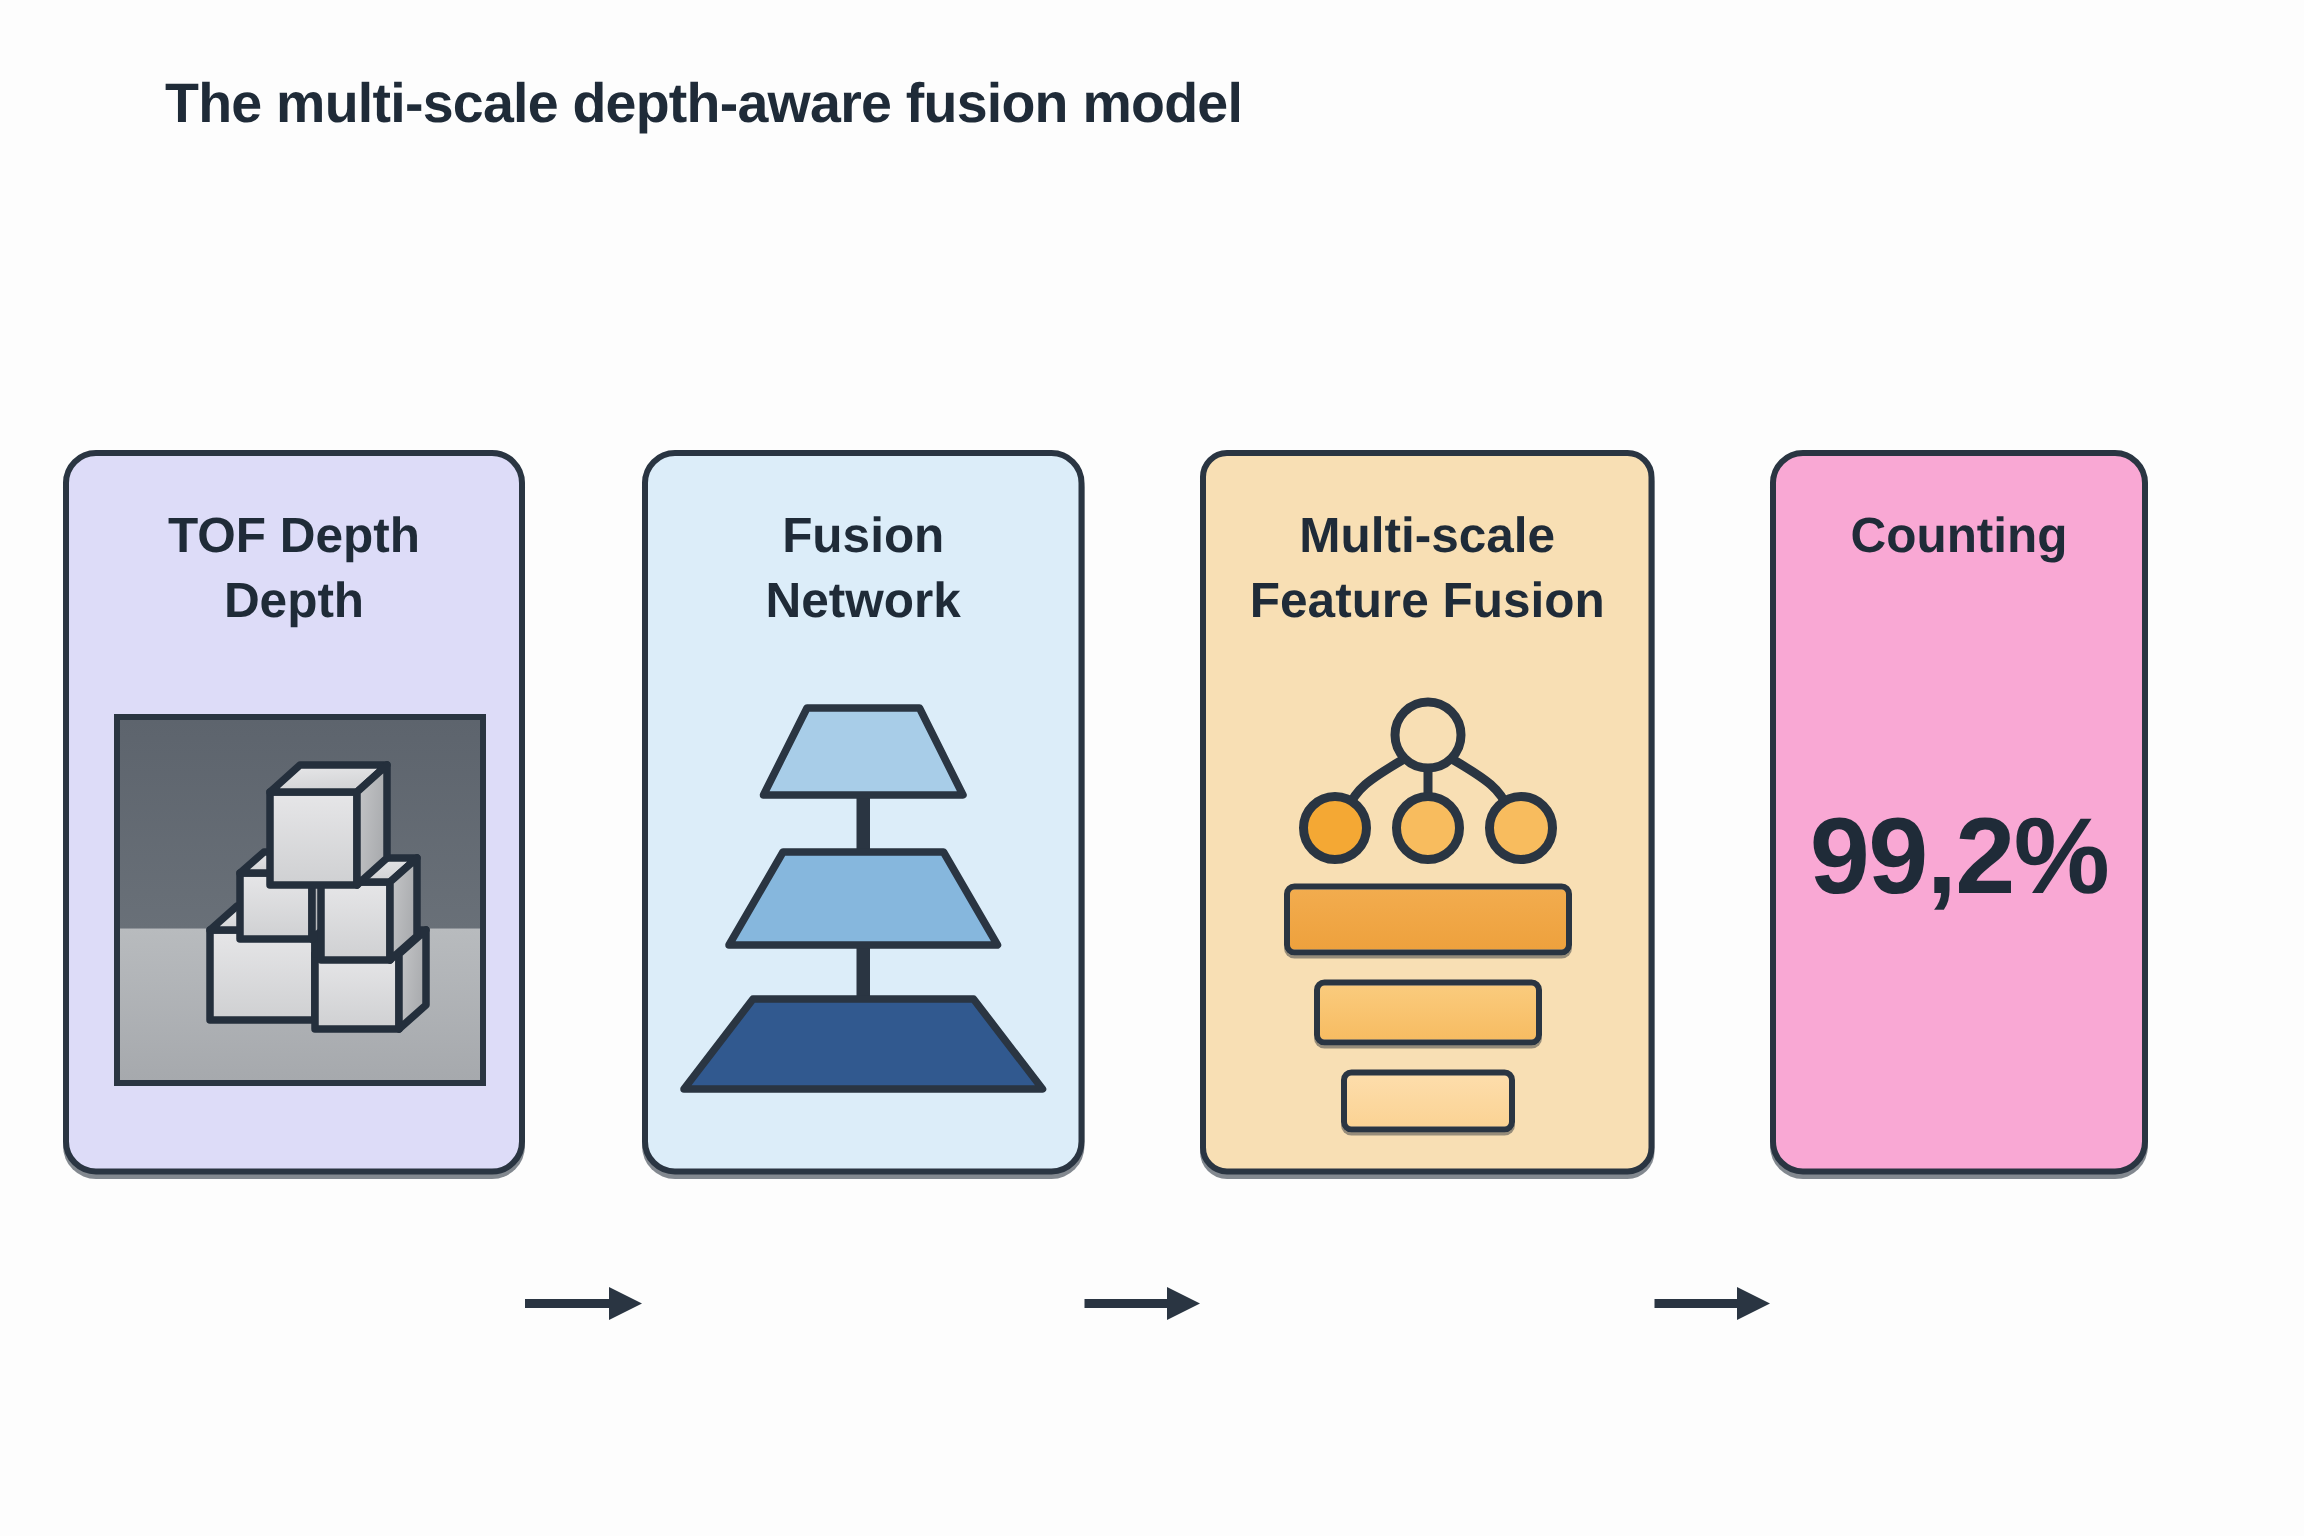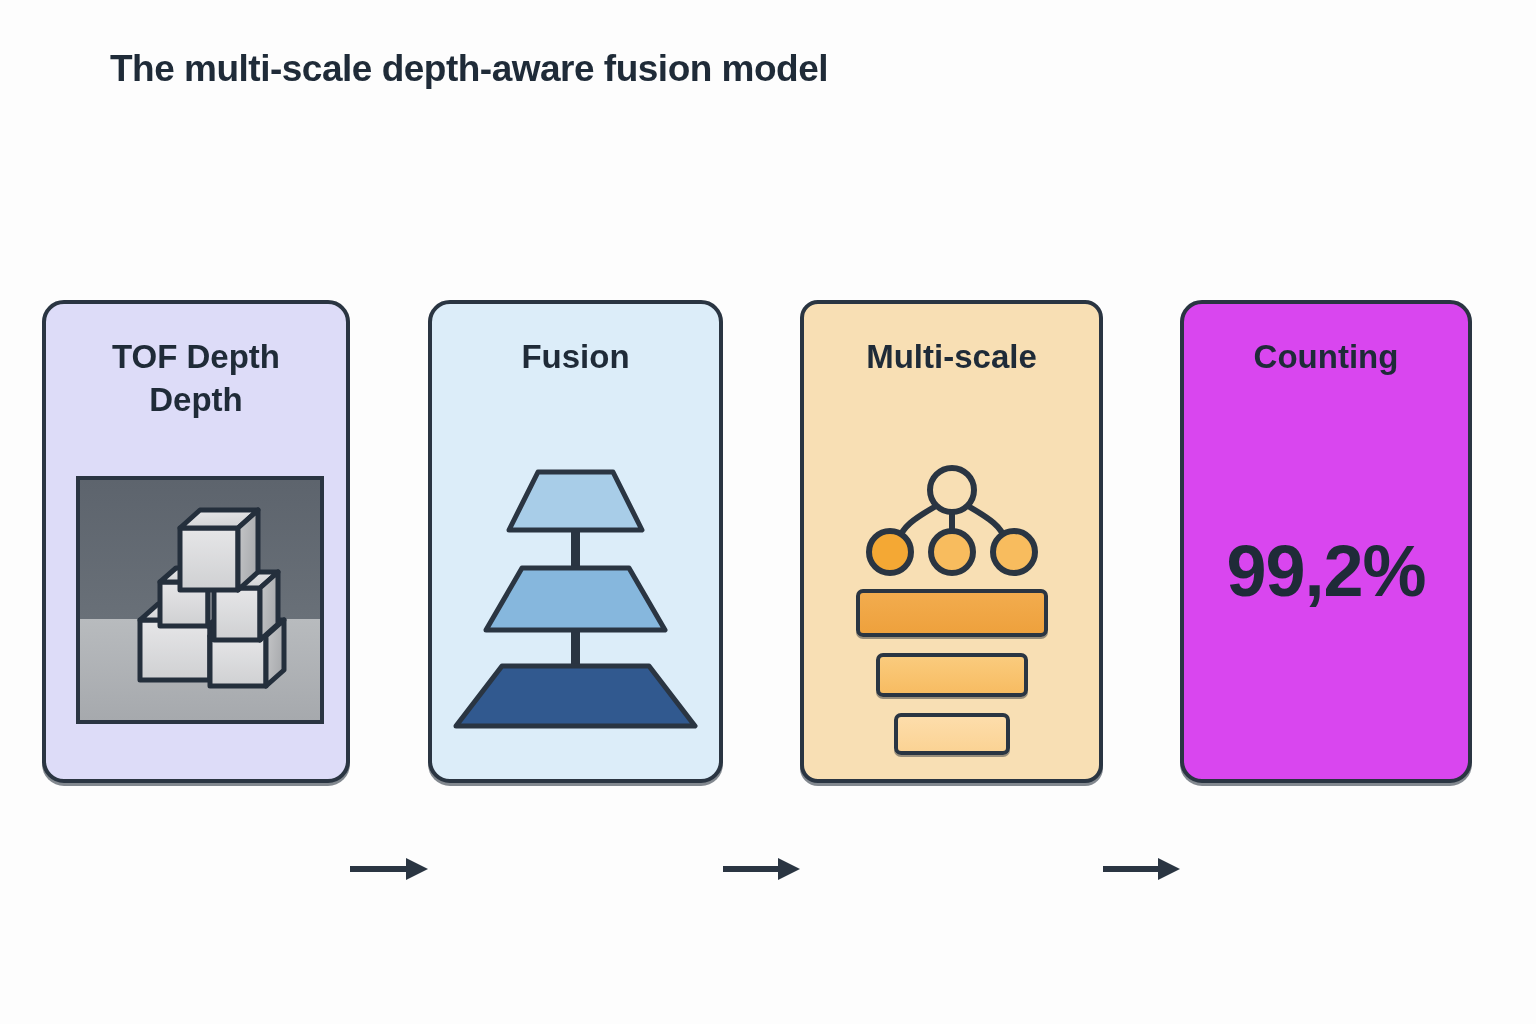--- a/index.html
+++ b/index.html
@@ -56,21 +56,21 @@
     color: #1f2b38;
     line-height: 1.30;
     padding: 0 10px;
     box-sizing: border-box;
   }
 
   
   #card-tof      { left: 42px;   width: 308px; background: #dddcf8; }
   #card-pyramid  { left: 428px;  width: 295px; background: #dcedf9; }
   #card-fusion   { left: 800px;  width: 303px; background: #f8dfb4; border-radius: 18px; }
-  #card-counting { left: 1180px; width: 292px; background: #d946ef; }
+  #card-counting { left: 1180px; width: 252px; background: #f9a8d4; }
 
   
   .arrow {
     position: absolute;
     top: 558px;
     height: 22px;
   }
   .arrow .shaft {
     position: absolute;
     left: 0;
@@ -224,20 +224,21 @@
 
   <div class="arrow" id="arrow-1">
     <div class="shaft"></div>
     <div class="head"></div>
   </div>
 
   <div class="stage-card" id="card-pyramid">
 
     <div class="card-title">
       <div>Fusion</div>
+      <div>Network</div>
     </div>
 
     <svg id="pyramid-graphic" width="287" height="270" viewBox="0 0 287 270">
       <g stroke="#2a3542" stroke-width="5" stroke-linejoin="round">
 
         <rect x="139" y="68" width="9" height="38" fill="#2a3542" stroke="none"></rect>
         <rect x="139" y="168" width="9" height="36" fill="#2a3542" stroke="none"></rect>
 
         <polygon points="106,10 181,10 210,68 77,68" fill="#a8cde8"></polygon>
 
@@ -250,20 +251,21 @@
 
   <div class="arrow" id="arrow-2">
     <div class="shaft"></div>
     <div class="head"></div>
   </div>
 
   <div class="stage-card" id="card-fusion">
 
     <div class="card-title">
       <div>Multi-scale</div>
+      <div>Feature Fusion</div>
     </div>
 
     <svg id="fusion-tree" width="295" height="125" viewBox="0 0 295 125">
       <g stroke="#2a3542" stroke-width="6" fill="none" stroke-linecap="round">
         <path d="M148,58 L148,92"></path>
         <path d="M132,52 C108,66 100,72 94,86"></path>
         <path d="M164,52 C188,66 196,72 202,86"></path>
       </g>
       <g stroke="#2a3542" stroke-width="6">
         <circle cx="148" cy="36" r="22" fill="#f8dfb4"></circle>

